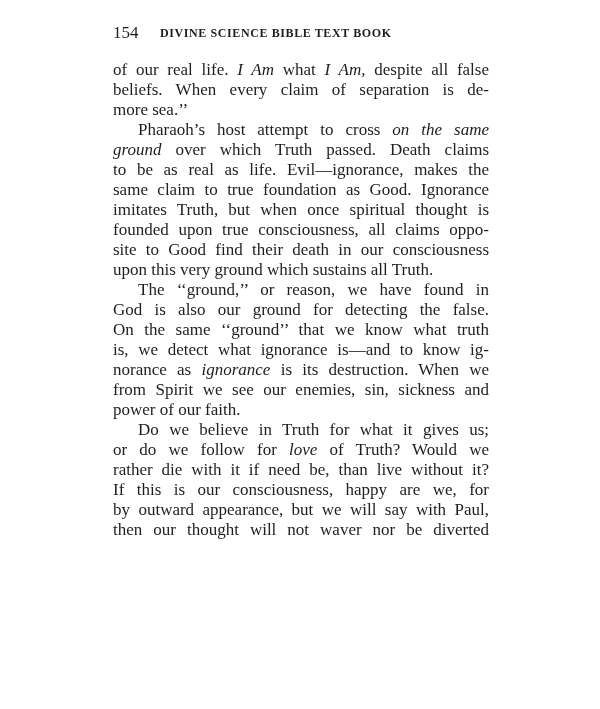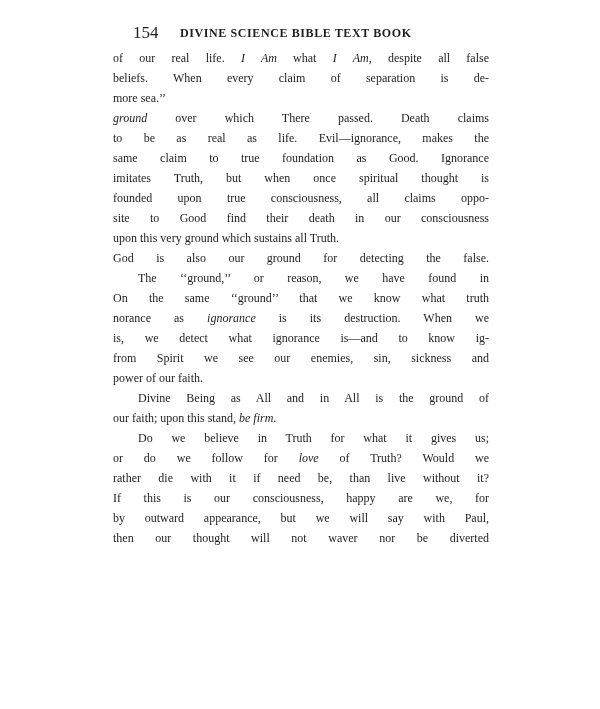--- a/index.html
+++ b/index.html
@@ -3,28 +3,28 @@
 <meta charset="utf-8">
 <style>
   html, body { margin: 0; padding: 0; background: #ffffff; }
   body { width: 600px; height: 709px; position: relative; overflow: hidden; }
   .page {
     position: absolute; left: 113px; top: 18px; width: 376px;
     font-family: "Liberation Serif", "DejaVu Serif", serif;
     color: #1e1e1e;
   }
   .running-head {
-    height: 30px; line-height: 30px; font-size: 17px; position: relative; margin-left: 20px;
+    height: 30px; line-height: 30px; font-size: 17px; position: relative;
   }
   .page-number { position: absolute; left: 0; top: 0; font-size: 17px; }
   .book-title {
     position: absolute; left: 47px; top: 0; font-size: 12px;
     letter-spacing: 0.6px; text-transform: uppercase; font-variant: small-caps; font-weight: bold;
   }
-  .body-text { margin-top: 0; font-size: 12px; line-height: 20px; }
+  .body-text { margin-top: 12px; font-size: 17px; line-height: 20px; }
   .line {
     display: block; height: 20px; white-space: nowrap;
     text-align: justify; text-align-last: justify;
   }
   .line.last { text-align-last: left; }
   .line.indent { padding-left: 25px; }
   .seg-i { font-style: italic; }
 </style>
 </head>
 <body>
@@ -34,40 +34,37 @@
     <span class="page-number">154</span>
     <span class="book-title">DIVINE SCIENCE BIBLE TEXT BOOK</span>
   </div>
   <div class="body-text" id="body-text">
       <div>
         <span class="line"><span>of our real life.  </span><span class="seg-i">I Am</span><span> what </span><span class="seg-i">I Am,</span><span> despite all false</span></span>
         <span class="line"><span>beliefs.  When every claim of separation is de-</span></span>
         <span class="line last"><span>more sea.’’</span></span>
       </div>
       <div>
-        <span class="line"><span class="seg-i">ground</span><span> over which There passed.  Death claims</span></span>
+        <span class="line indent"><span>Pharaoh’s host attempt to cross </span><span class="seg-i">on the same</span></span>
+        <span class="line"><span class="seg-i">ground</span><span> over which Truth passed.  Death claims</span></span>
         <span class="line"><span>to be as real as life.  Evil—ignorance, makes the</span></span>
         <span class="line"><span>same claim to true foundation as Good.  Ignorance</span></span>
         <span class="line"><span>imitates Truth, but when once spiritual thought is</span></span>
         <span class="line"><span>founded upon true consciousness, all claims oppo-</span></span>
         <span class="line"><span>site to Good find their death in our consciousness</span></span>
         <span class="line last"><span>upon this very ground which sustains all Truth.</span></span>
       </div>
       <div>
+        <span class="line indent"><span>The ‘‘ground,’’ or reason, we have found in</span></span>
         <span class="line"><span>God is also our ground for detecting the false.</span></span>
-        <span class="line indent"><span>The ‘‘ground,’’ or reason, we have found in</span></span>
         <span class="line"><span>On the same ‘‘ground’’ that we know what truth</span></span>
+        <span class="line"><span>is, we detect what ignorance is—and to know ig-</span></span>
         <span class="line"><span>norance as </span><span class="seg-i">ignorance</span><span> is its destruction.  When we</span></span>
-        <span class="line"><span>is, we detect what ignorance is—and to know ig-</span></span>
         <span class="line"><span>from Spirit we see our enemies, sin, sickness and</span></span>
         <span class="line last"><span>power of our faith.</span></span>
-      </div>
-      <div>
-        <span class="line indent"><span>Divine Being as All and in All is the ground of</span></span>
-        <span class="line last"><span>our faith; upon this stand, </span><span class="seg-i">be firm</span><span>.</span></span>
       </div>
       <div>
         <span class="line indent"><span>Do we believe in Truth for what it gives us;</span></span>
         <span class="line"><span>or do we follow for </span><span class="seg-i">love</span><span> of Truth?  Would we</span></span>
         <span class="line"><span>rather die with it if need be, than live without it?</span></span>
         <span class="line"><span>If this is our consciousness, happy are we, for</span></span>
         <span class="line"><span>by outward appearance, but we will say with Paul,</span></span>
         <span class="line"><span>then our thought will not waver nor be diverted</span></span>
       </div>
     </div>

